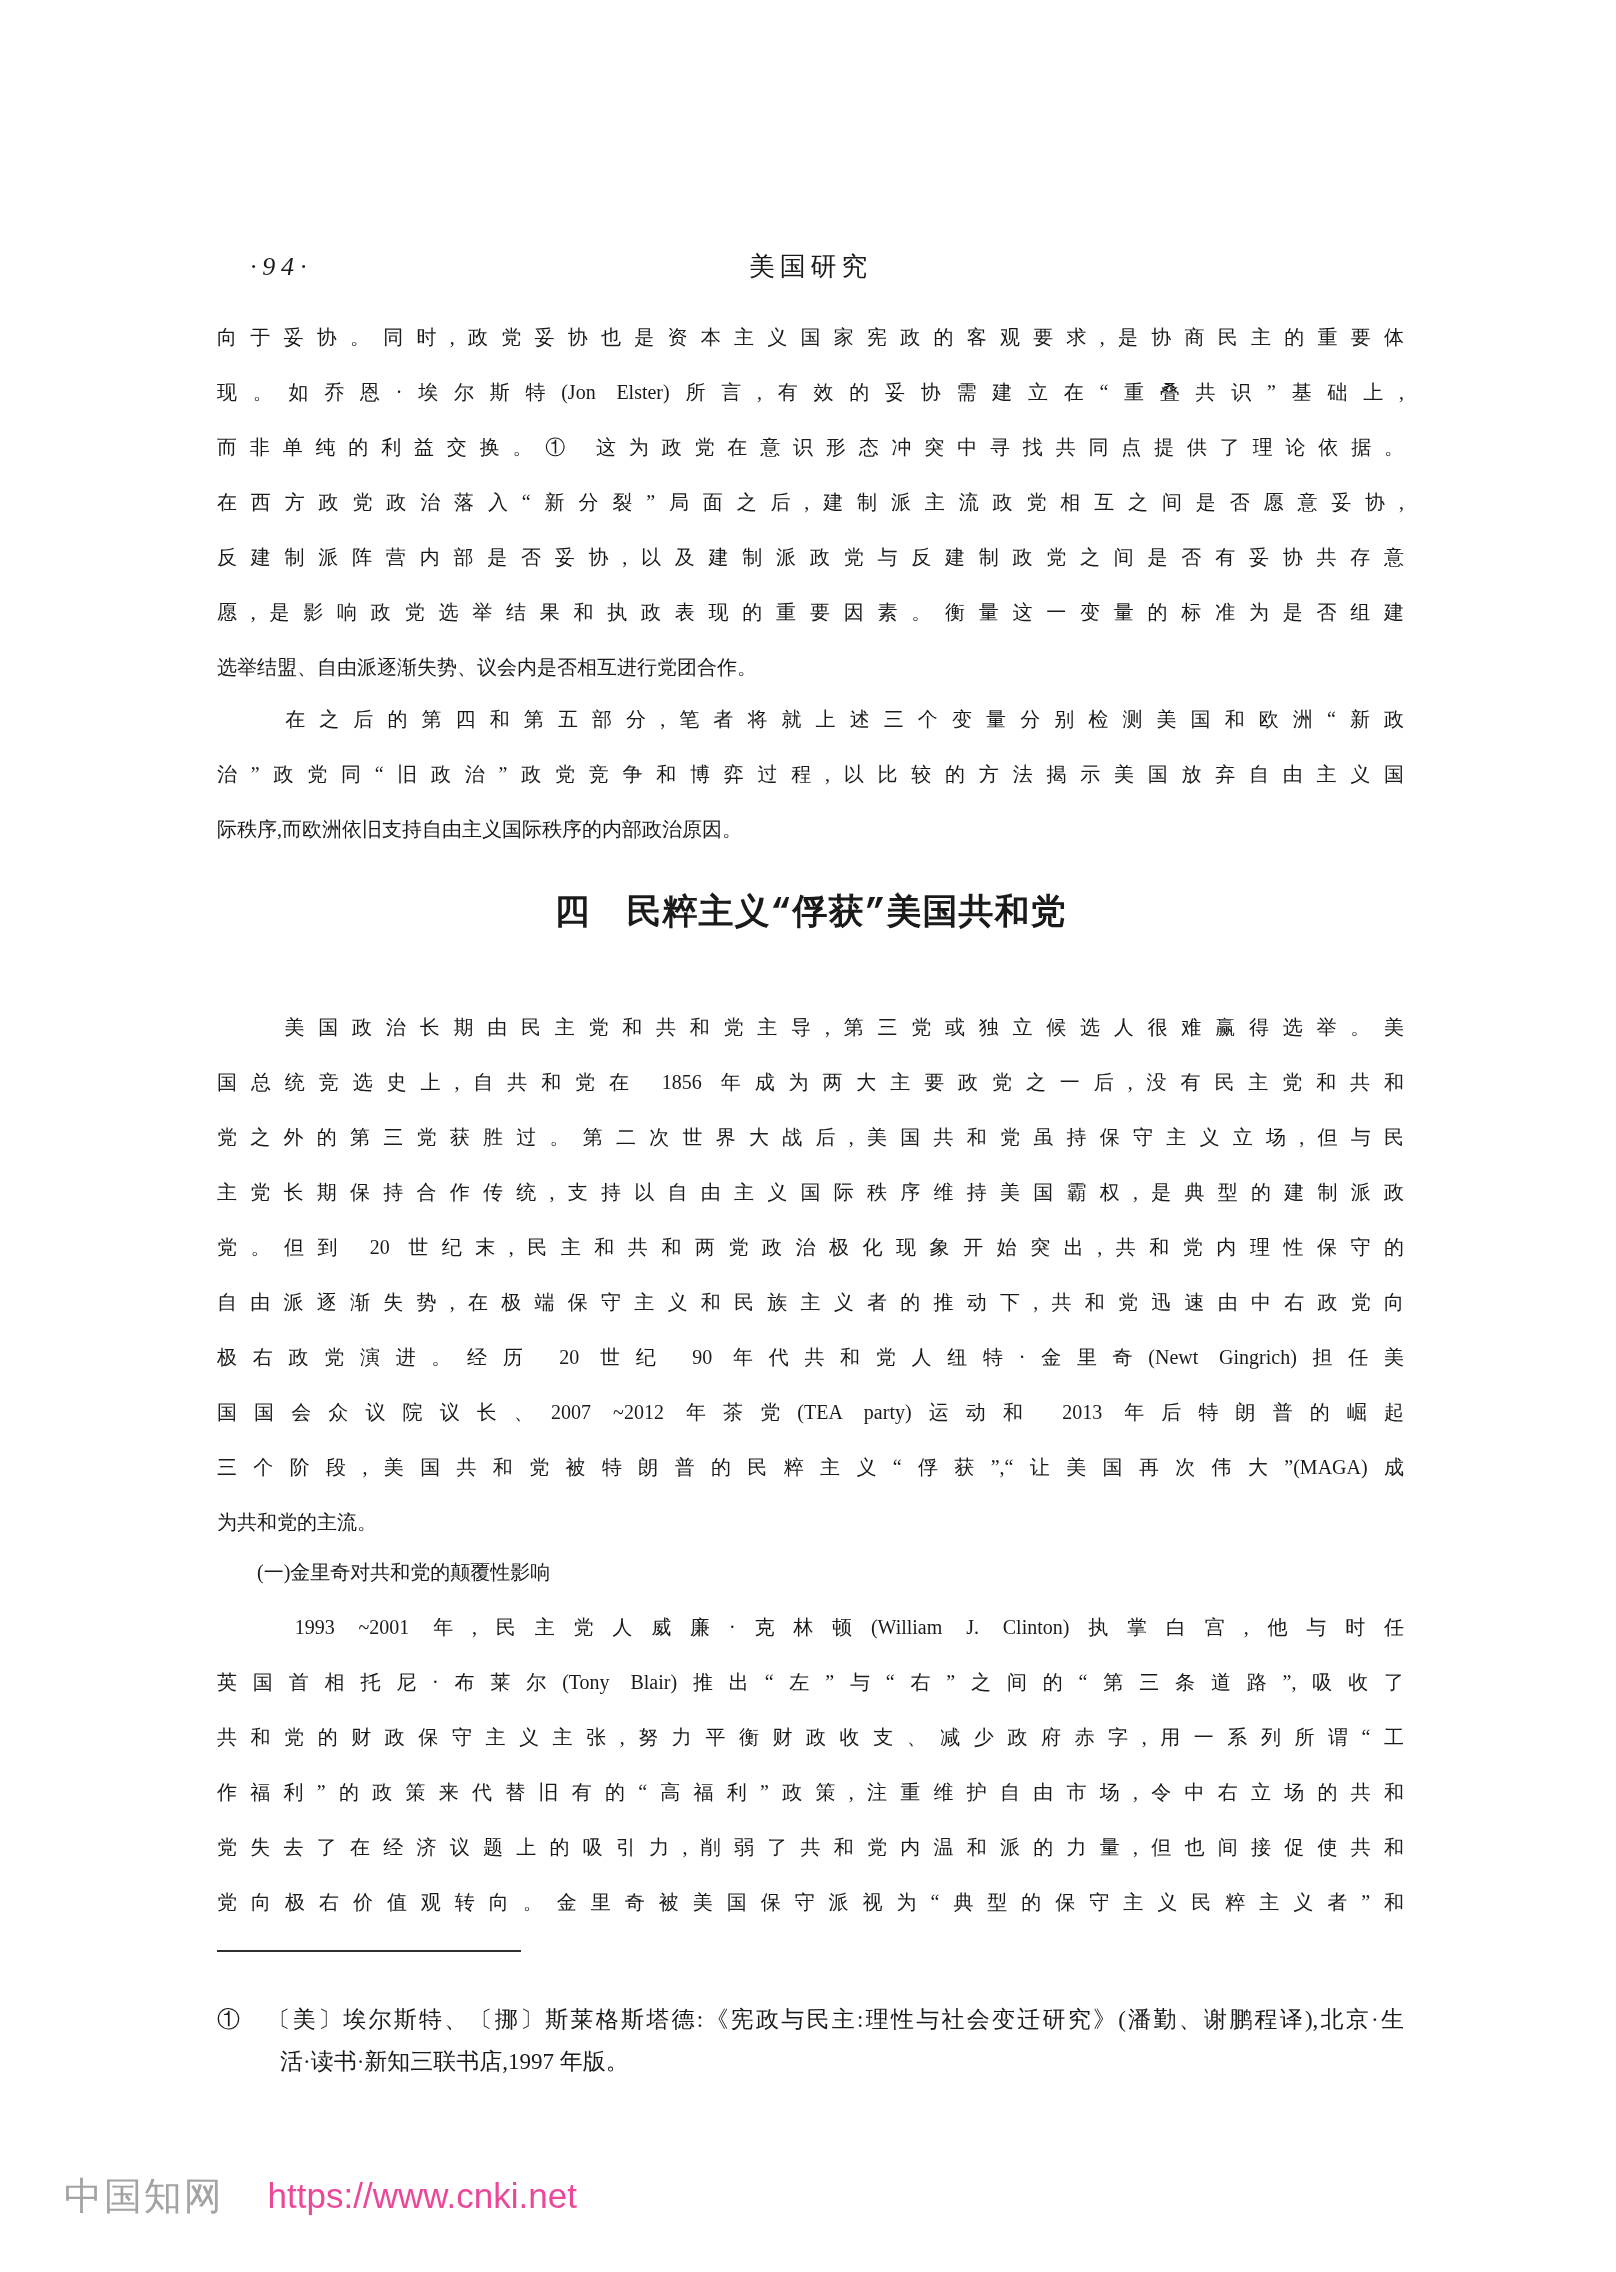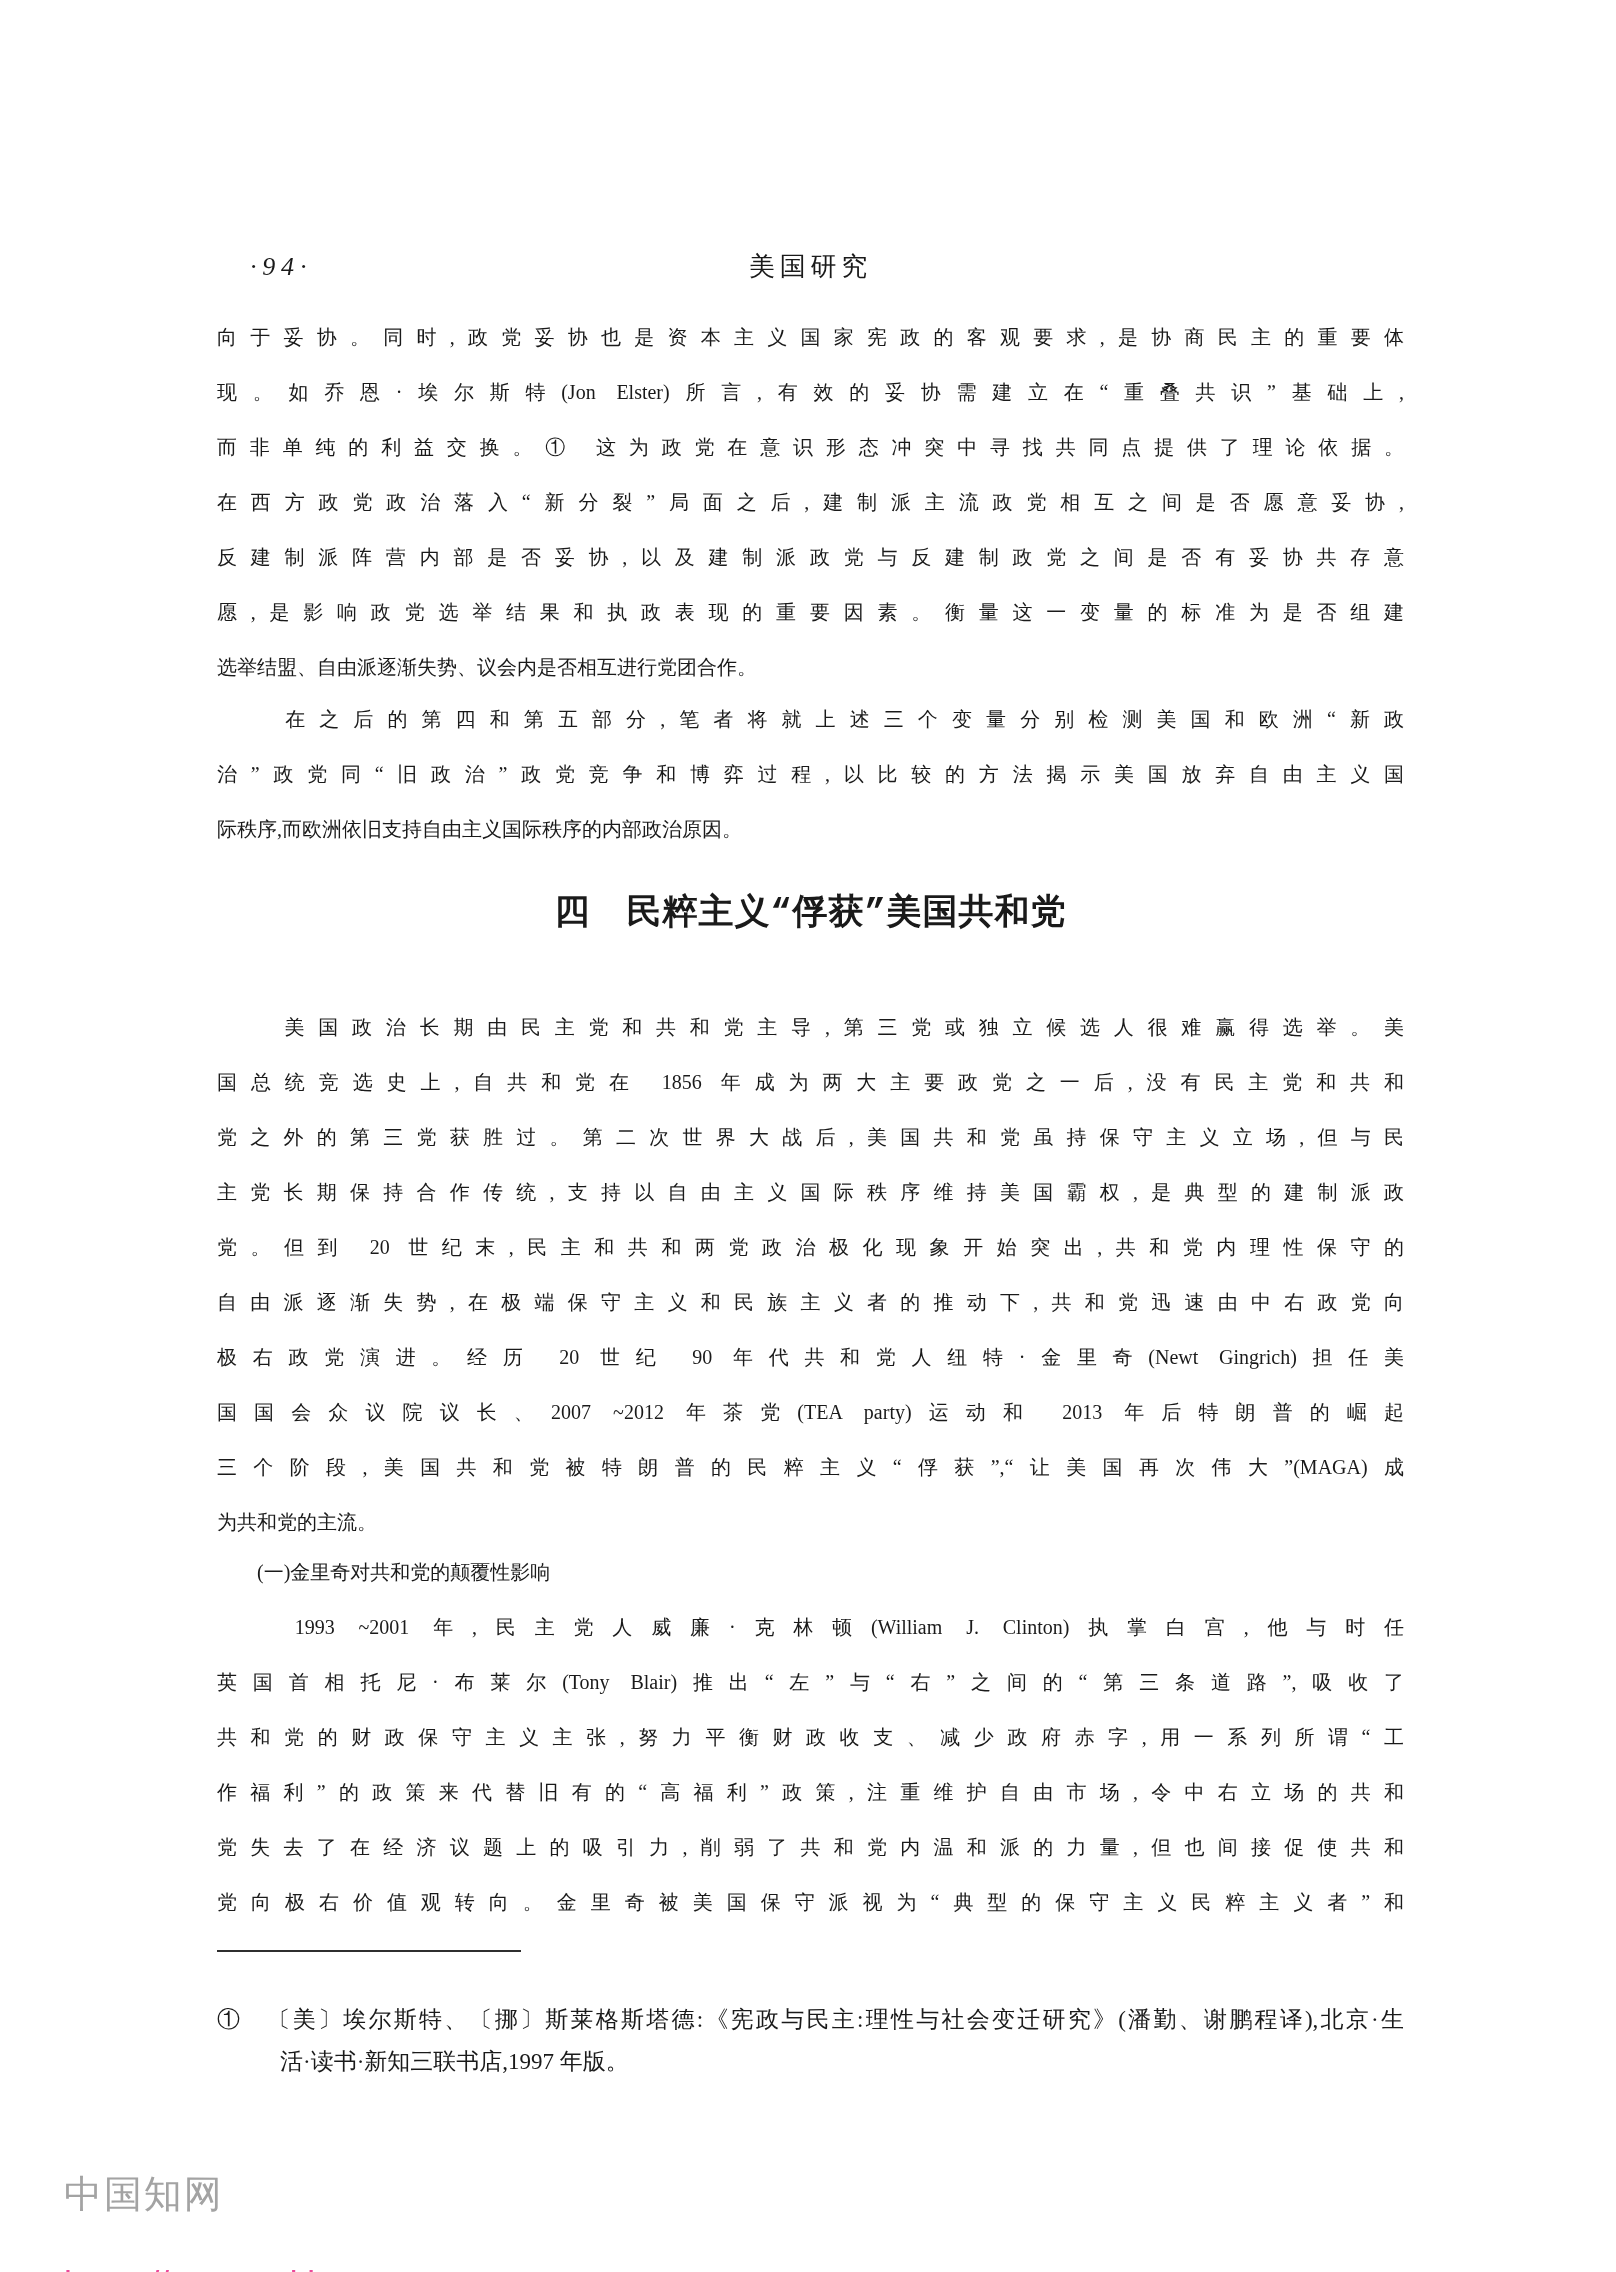--- a/index.html
+++ b/index.html
@@ -35,21 +35,21 @@
   #p4{top:1600px;}
   
   #fnrule{position:absolute;left:217px;top:1950px;width:304px;height:2.4px;background:#2f2f2f;}
   #footnote{top:1999px;}
   .fnline{
     height:42px;line-height:42px;font-size:23px;
     text-align:justify;text-align-last:justify;
   }
   .fnline.end{text-align:left;text-align-last:left;padding-left:63px;}
   
-  #footer{position:absolute;left:64px;top:2169px;height:54px;display:flex;align-items:flex-start;gap:44px;flex-direction:column;}
+  #footer{position:absolute;left:64px;top:2169px;height:54px;display:flex;align-items:center;gap:44px;}
   .brand{font-size:38px;letter-spacing:1.9px;color:#a3a3a3;}
   .url{font-size:35px;color:#ec4899;font-family:"Liberation Sans","DejaVu Sans",sans-serif;}
 </style>
 </head>
 <body>
 
 <div id="page">
 
   <div class="hdr">
     <span class="pageno">·94·</span>

